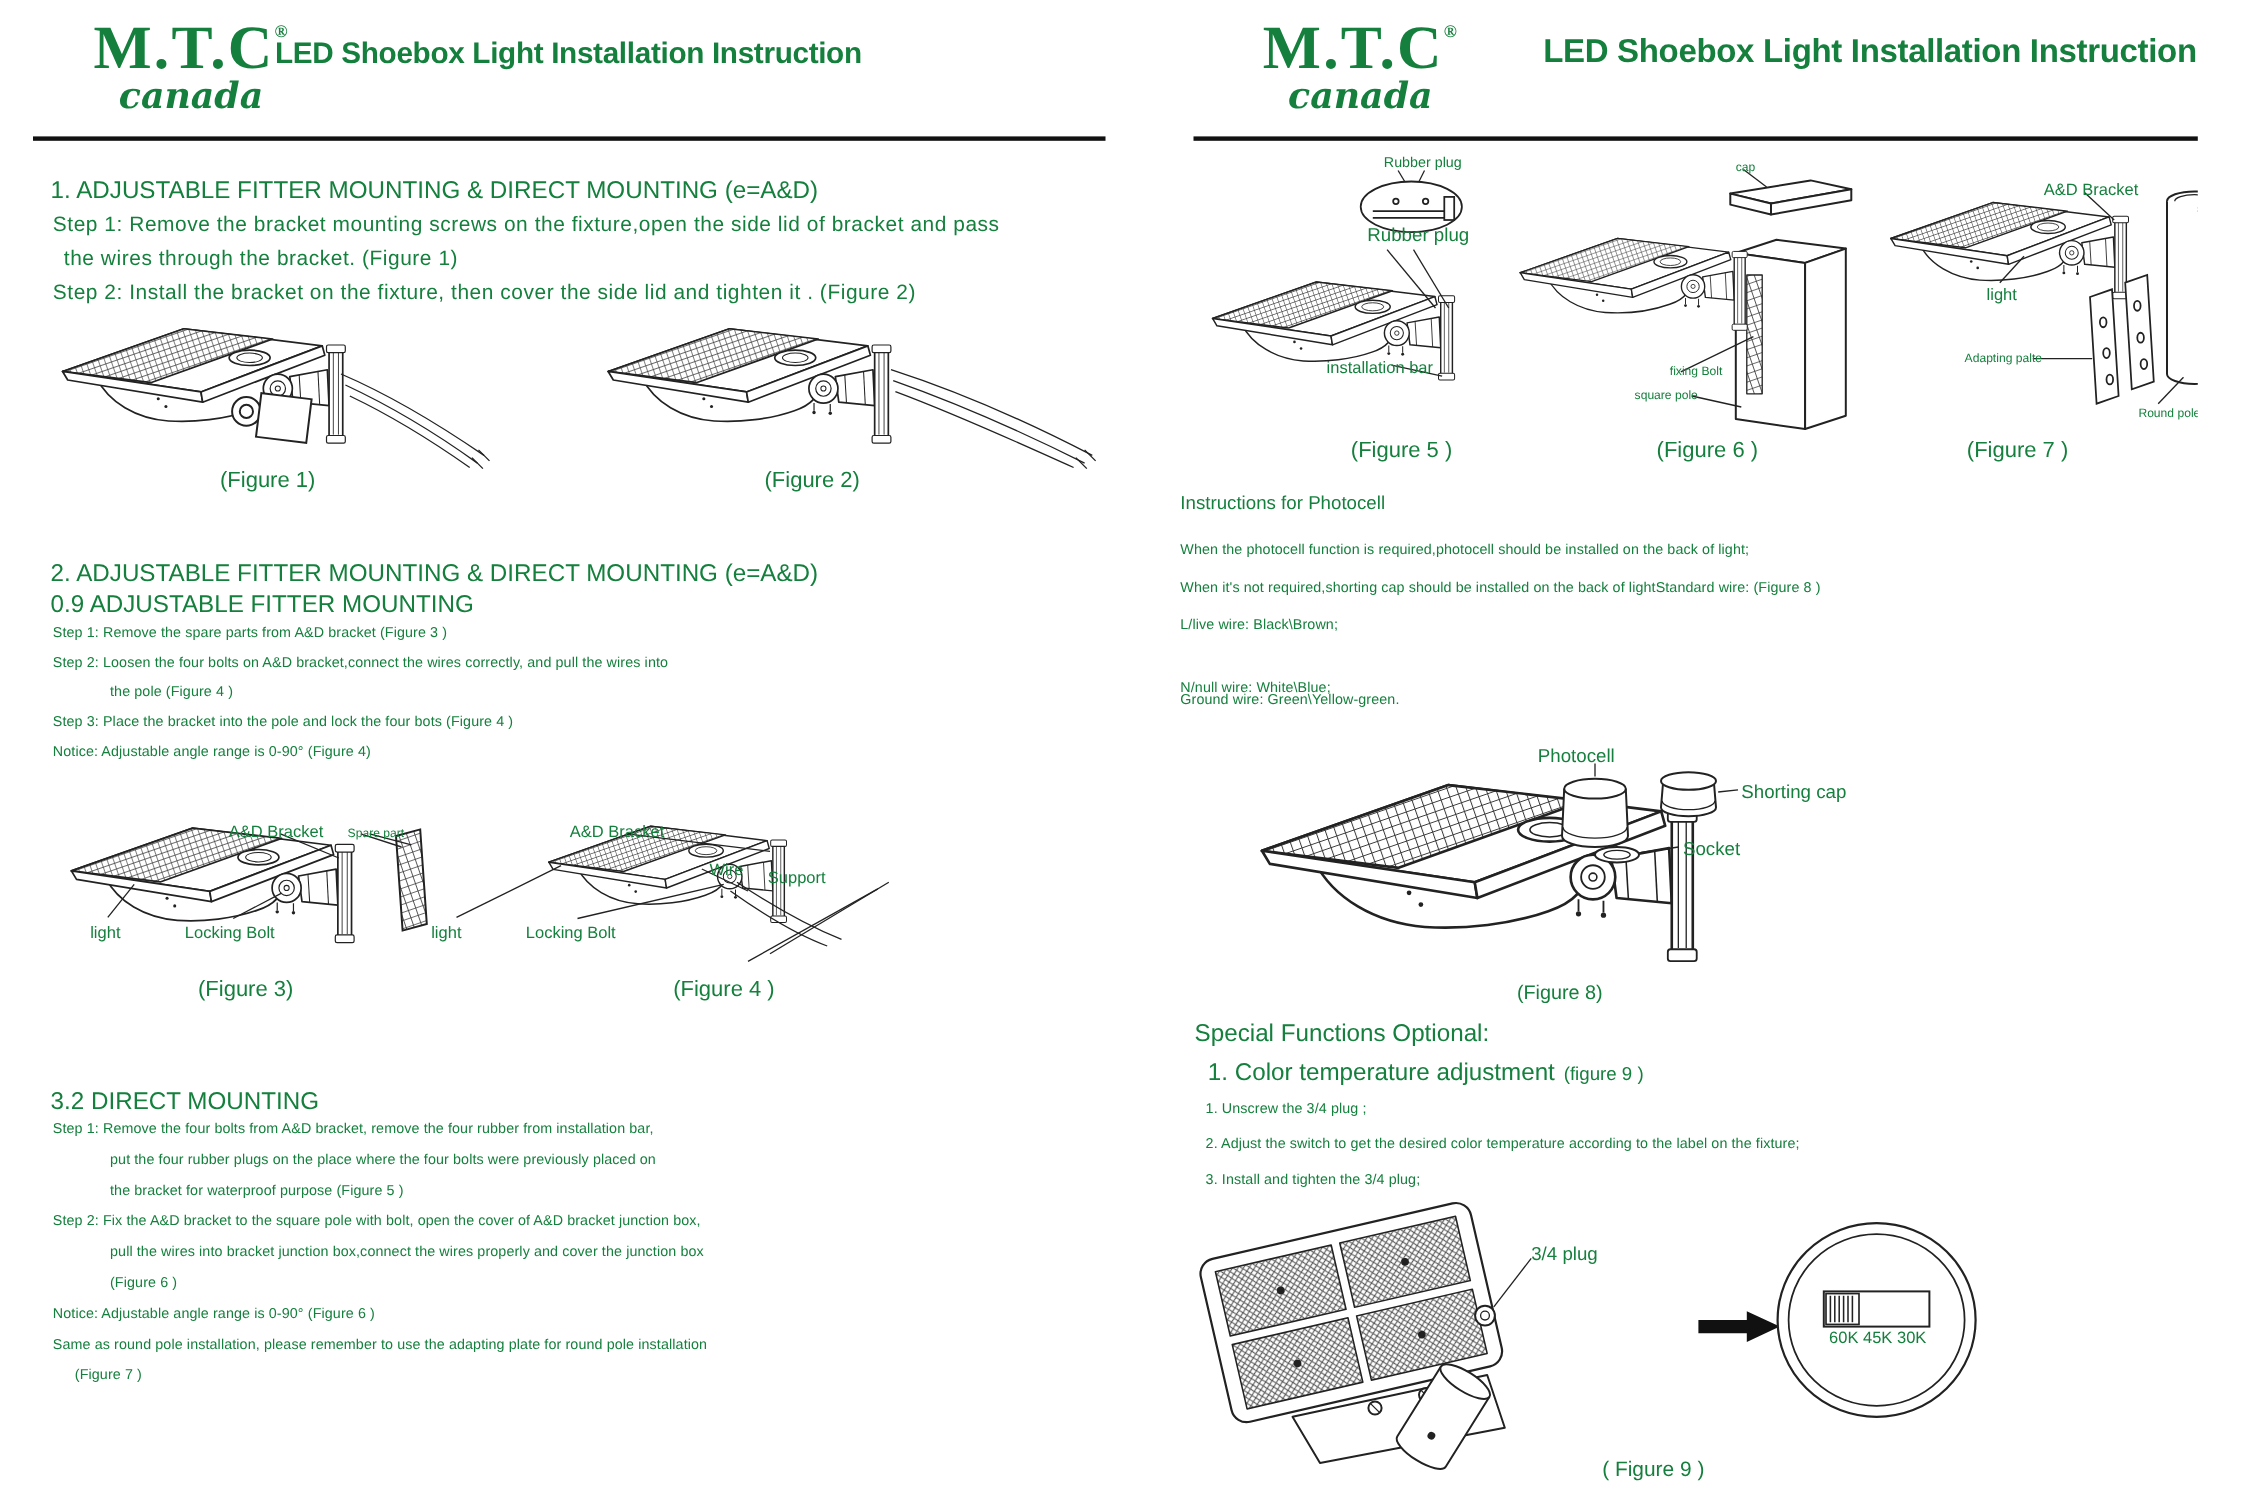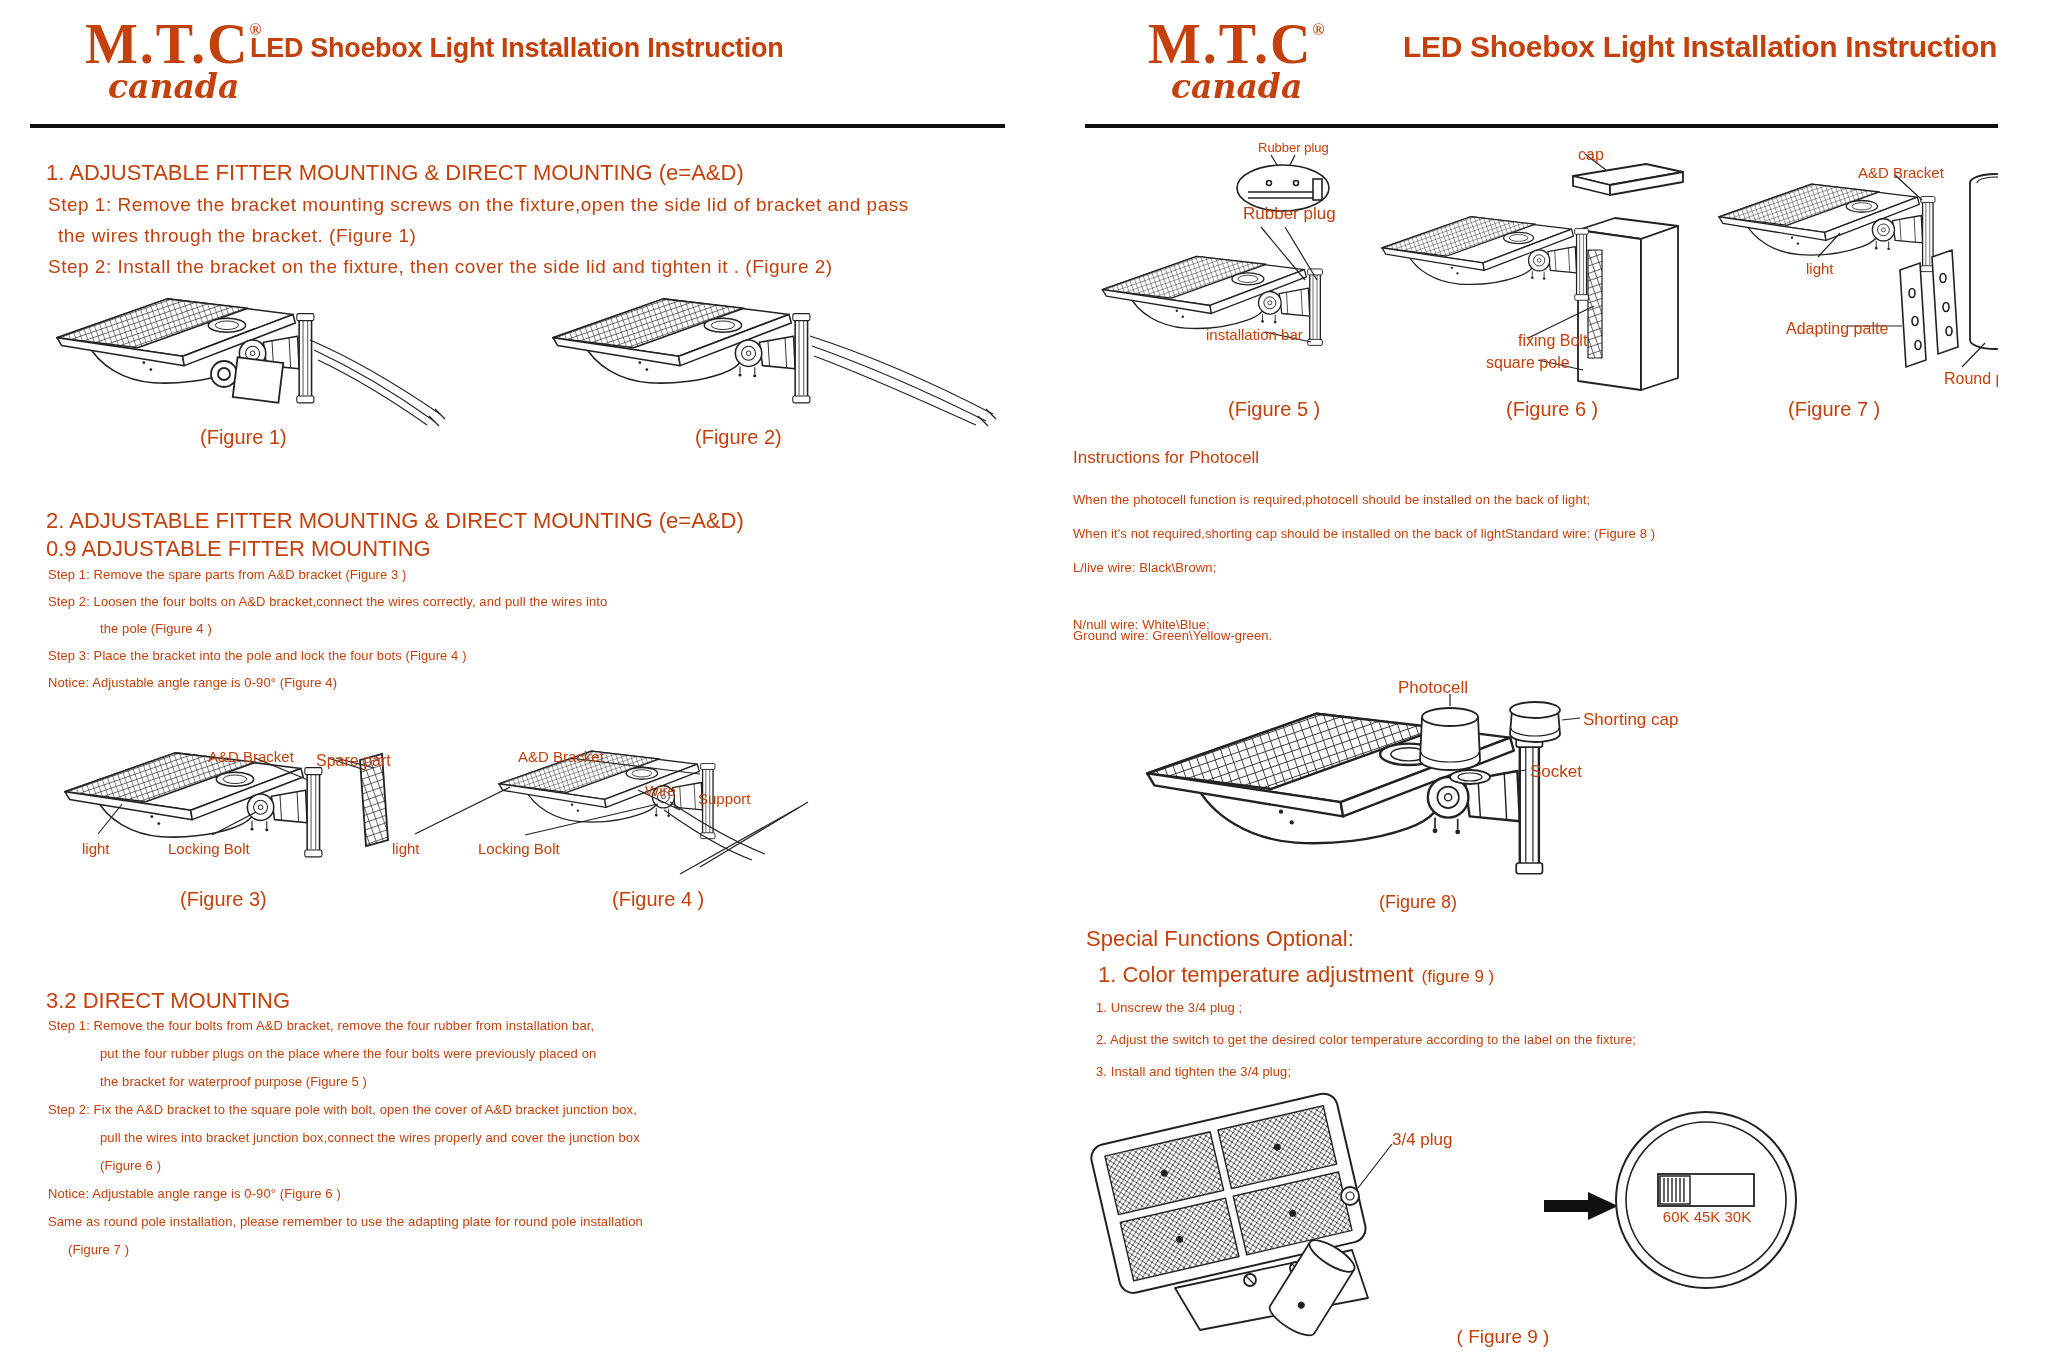--- a/index.html
+++ b/index.html
@@ -1,29 +1,29 @@
 <!DOCTYPE html>
 <html><head>
 <meta charset="utf-8">
 <style>
   html,body{margin:0;padding:0;background:#fff;}
-  #doc{position:relative;width:1998px;height:1368px;background:#fff;color:#c2410c;
+  #doc{position:relative;width:1998px;height:1368px;background:#fff;color:#15803d;
        font-family:"Liberation Sans",sans-serif;overflow:hidden;}
   .abs{position:absolute;white-space:nowrap;}
   .logo{font-family:"Liberation Serif",serif;font-weight:bold;font-size:56px;letter-spacing:2px;line-height:1;}
   .reg{font-size:16px;vertical-align:28px;font-weight:bold;letter-spacing:0;}
   .canada{font-family:"DejaVu Serif",serif;font-style:italic;font-weight:bold;font-size:33px;line-height:1;}
   .title{font-weight:bold;letter-spacing:-0.3px;}
   .rule{position:absolute;height:4px;background:#111;}
   .h22{font-size:22px;}
   .t19{font-size:19px;letter-spacing:.5px;}
   .t19p{font-size:13px;letter-spacing:.1px;}
   .cap20{font-size:20px;text-align:left;}
   .lbl{font-size:15px;}
-  .lbl14{font-size:16px;text-align:right;}
+  .lbl14{font-size:11px;text-align:right;}
   .lbl13{font-size:13px;}
   .lbl17{font-size:17px;}
   .h25{font-size:17px;}
   .small-par{font-size:17px;margin-left:8px;}
   svg{position:absolute;overflow:visible;}
   svg .ln{stroke:#222;stroke-width:1.2;fill:none;}
 </style>
 </head>
 <body>
 

